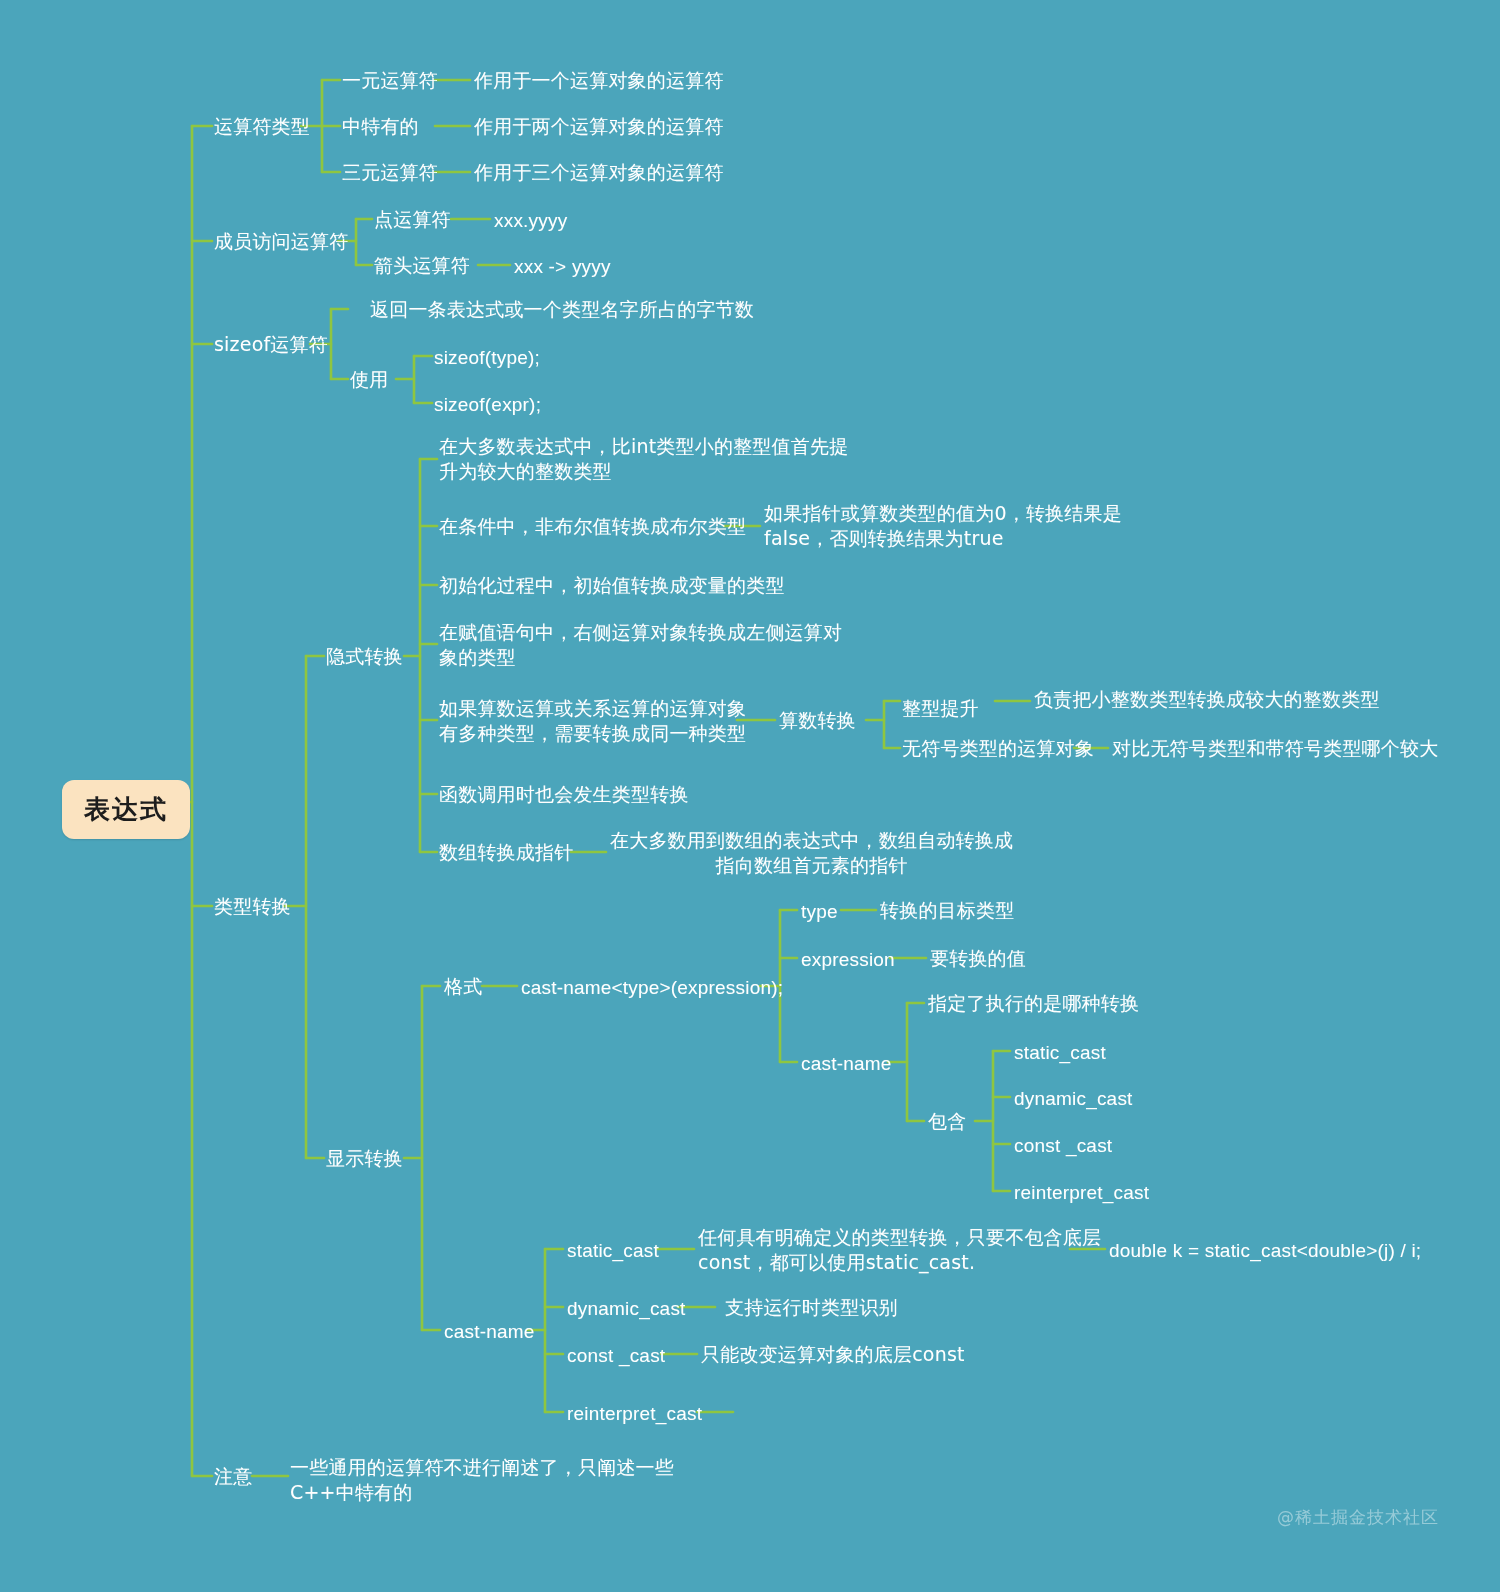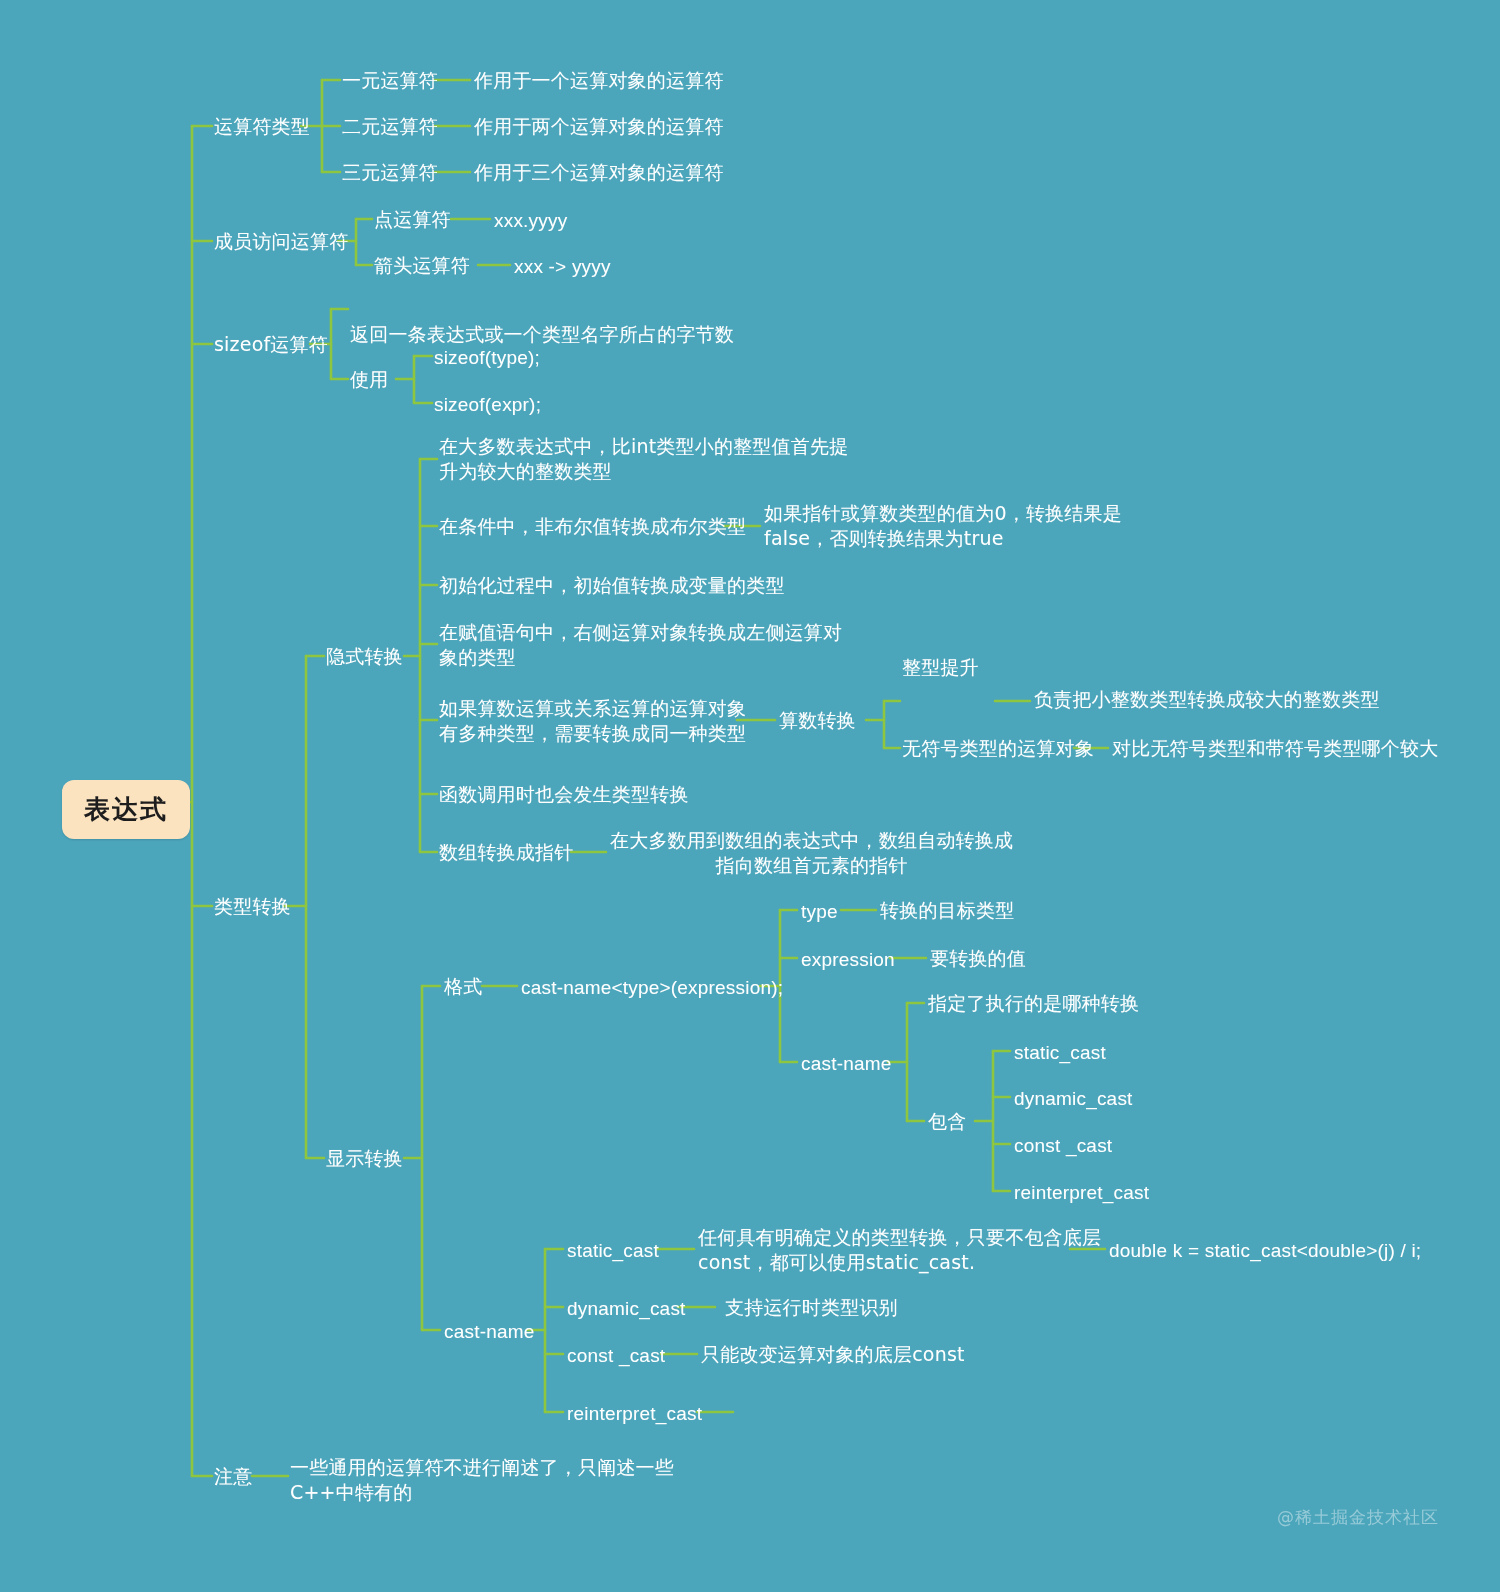--- a/index.html
+++ b/index.html
@@ -166,50 +166,50 @@
   <div class="node cn" style="left:214px;top:114px;">运算符类型</div>
   <div class="node cn" style="left:214px;top:229px;">成员访问运算符</div>
   <div class="node cn" style="left:214px;top:332px;">sizeof运算符</div>
   <div class="node cn" style="left:214px;top:894px;">类型转换</div>
   <div class="node cn" style="left:214px;top:1464px;">注意</div>
   <div class="node cn" style="left:290px;top:1455px;">一些通用的运算符不进行阐述了，只阐述一些
 C++中特有的</div>
 
   <div class="node cn" style="left:342px;top:68px;">一元运算符</div>
   <div class="node cn" style="left:474px;top:68px;">作用于一个运算对象的运算符</div>
-  <div class="node cn" style="left:342px;top:114px;">二元运算符</div>
+  <div class="node cn" style="left:342px;top:114px;">中特有的</div>
   <div class="node cn" style="left:474px;top:114px;">作用于两个运算对象的运算符</div>
   <div class="node cn" style="left:342px;top:160px;">三元运算符</div>
   <div class="node cn" style="left:474px;top:160px;">作用于三个运算对象的运算符</div>
 
   <div class="node cn" style="left:374px;top:207px;">点运算符</div>
   <div class="node" style="left:494px;top:208px;">xxx.yyyy</div>
   <div class="node cn" style="left:374px;top:253px;">箭头运算符</div>
   <div class="node" style="left:514px;top:254px;">xxx -&gt; yyyy</div>
 
-  <div class="node cn" style="left:350px;top:297px;margin-top:25px;">返回一条表达式或一个类型名字所占的字节数</div>
+  <div class="node cn" style="left:370px;top:297px;">返回一条表达式或一个类型名字所占的字节数</div>
   <div class="node cn" style="left:350px;top:367px;">使用</div>
   <div class="node" style="left:434px;top:345px;">sizeof(type);</div>
   <div class="node" style="left:434px;top:392px;">sizeof(expr);</div>
 
   <div class="node cn" style="left:326px;top:644px;">隐式转换</div>
   <div class="node cn" style="left:326px;top:1146px;">显示转换</div>
 
   <div class="node cn" style="left:439px;top:434px;">在大多数表达式中，比int类型小的整型值首先提
 升为较大的整数类型</div>
   <div class="node cn" style="left:439px;top:514px;">在条件中，非布尔值转换成布尔类型</div>
   <div class="node cn" style="left:764px;top:501px;">如果指针或算数类型的值为0，转换结果是
 false，否则转换结果为true</div>
   <div class="node cn" style="left:439px;top:573px;">初始化过程中，初始值转换成变量的类型</div>
   <div class="node cn" style="left:439px;top:620px;">在赋值语句中，右侧运算对象转换成左侧运算对
 象的类型</div>
   <div class="node cn" style="left:439px;top:696px;">如果算数运算或关系运算的运算对象
 有多种类型，需要转换成同一种类型</div>
   <div class="node cn" style="left:779px;top:708px;">算数转换</div>
-  <div class="node cn" style="left:902px;top:655px;text-align:center;">整型提升</div>
+  <div class="node cn" style="left:902px;top:696px;text-align:center;">整型提升</div>
   <div class="node cn" style="left:1034px;top:689px;font-family:Liberation Mono, monospace;">负责把小整数类型转换成较大的整数类型</div>
   <div class="node cn" style="left:902px;top:736px;">无符号类型的运算对象</div>
   <div class="node cn" style="left:1112px;top:736px;">对比无符号类型和带符号类型哪个较大</div>
   <div class="node cn" style="left:439px;top:782px;">函数调用时也会发生类型转换</div>
   <div class="node cn" style="left:439px;top:840px;">数组转换成指针</div>
   <div class="node cn" style="left:610px;top:828px;text-align:center;">在大多数用到数组的表达式中，数组自动转换成
 指向数组首元素的指针</div>
 
   <div class="node cn" style="left:444px;top:974px;">格式</div>
   <div class="node" style="left:521px;top:975px;">cast-name&lt;type&gt;(expression);</div>

